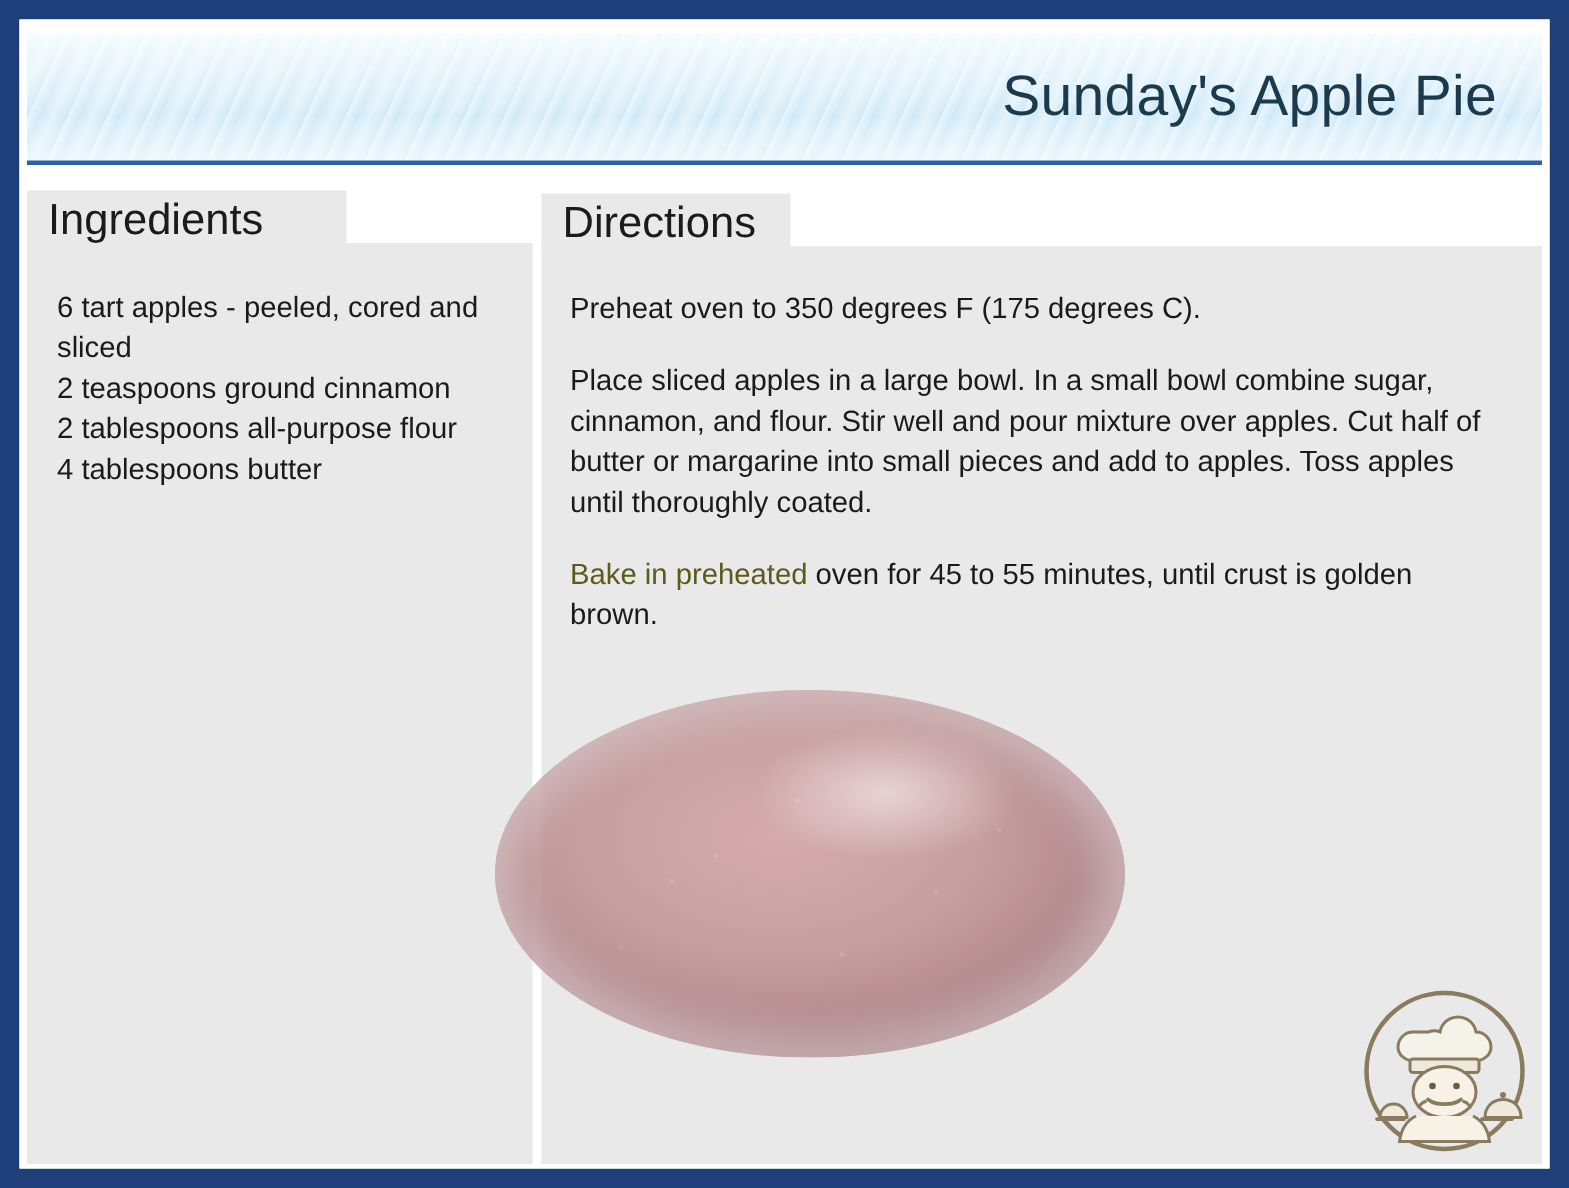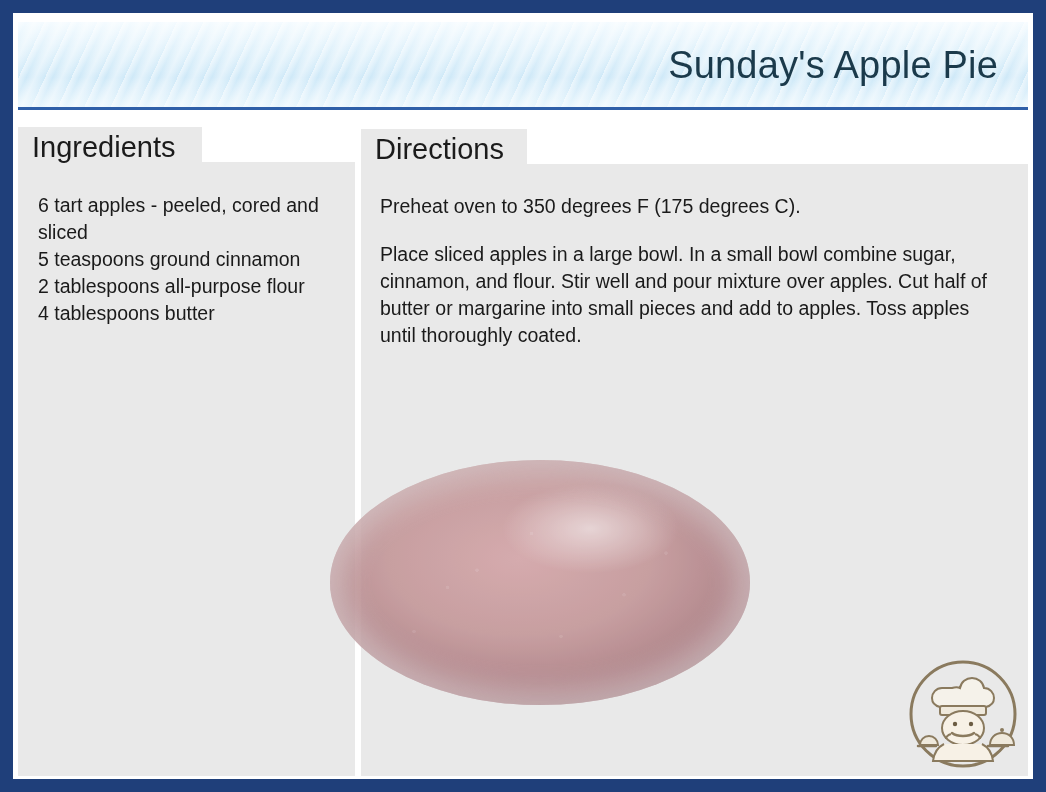--- a/index.html
+++ b/index.html
@@ -85,21 +85,21 @@
     position: absolute;
     background: #e9e9e9;
     box-sizing: border-box;
     display: flex;
     align-items: center;
     padding-left: 14px;
   }
   .tab-ingredients {
     left: 18px;
     top: 127px;
-    width: 184px;
+    width: 213px;
     height: 40px;
   }
   .tab-directions {
     left: 361px;
     top: 129px;
     width: 166px;
     height: 40px;
     text-align: right;
   }
   .section-tab .tab-label {
@@ -194,32 +194,33 @@
   <div class="title-banner">
     <div class="title-text">Sunday's Apple Pie</div>
   </div>
 
   <div class="panel panel-ingredients"></div>
   <div class="section-tab tab-ingredients">
     <span class="tab-label">Ingredients</span>
   </div>
   <div class="ingredients-list">
     <div class="ing-item">6 tart apples - peeled, cored and sliced</div>
-    <div class="ing-item">5 teaspoons ground cinnamon</div>
+    <div class="ing-item">2 teaspoons ground cinnamon</div>
     <div class="ing-item">2 tablespoons all-purpose flour</div>
     <div class="ing-item">4 tablespoons butter</div>
   </div>
 
   <div class="panel panel-directions"></div>
   <div class="section-tab tab-directions">
     <span class="tab-label">Directions</span>
   </div>
   <div class="directions-body">
     <p>Preheat oven to 350 degrees F (175 degrees C).</p>
     <p>Place sliced apples in a large bowl. In a small bowl combine sugar, cinnamon, and flour. Stir well and pour mixture over apples. Cut half of butter or margarine into small pieces and add to apples. Toss apples until thoroughly coated.</p>
+    <p><span class="highlight-olive">Bake in preheated</span> oven for 45 to 55 minutes, until crust is golden brown.</p>
   </div>
 
   <div class="apple-photo"></div>
 
   <div class="chef-logo">
     <svg viewBox="0 0 118 118" width="118" height="118" aria-hidden="true">
       <circle cx="59" cy="60" r="52" fill="none" stroke="#8a7a5e" stroke-width="3"></circle>
 
       <path d="M38 34c-6 0-10 5-10 10 0 5 4 8 8 9h46c4-1 8-4 8-9 0-5-4-10-10-10-1-6-6-10-12-10s-11 4-12 10c-2-1-5-1-8 0z" fill="#f5f2ea" stroke="#8a7a5e" stroke-width="2"></path>
       <rect x="36" y="52" width="46" height="9" rx="2" fill="#efe9dc" stroke="#8a7a5e" stroke-width="2"></rect>

